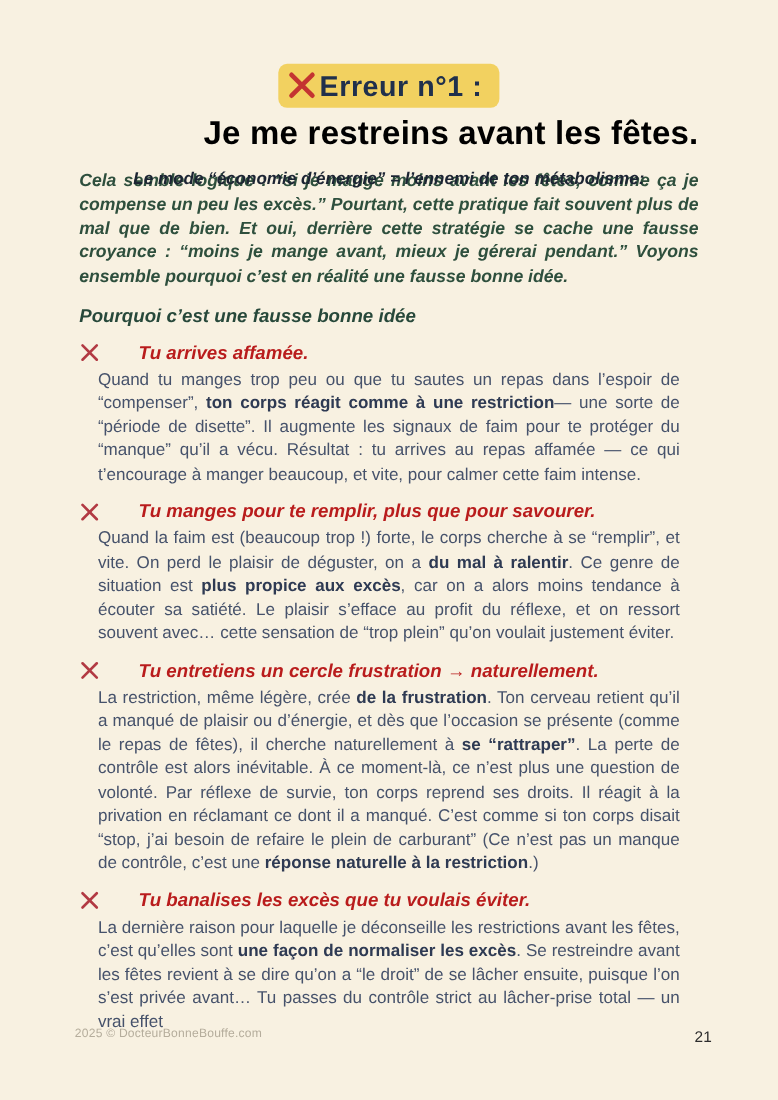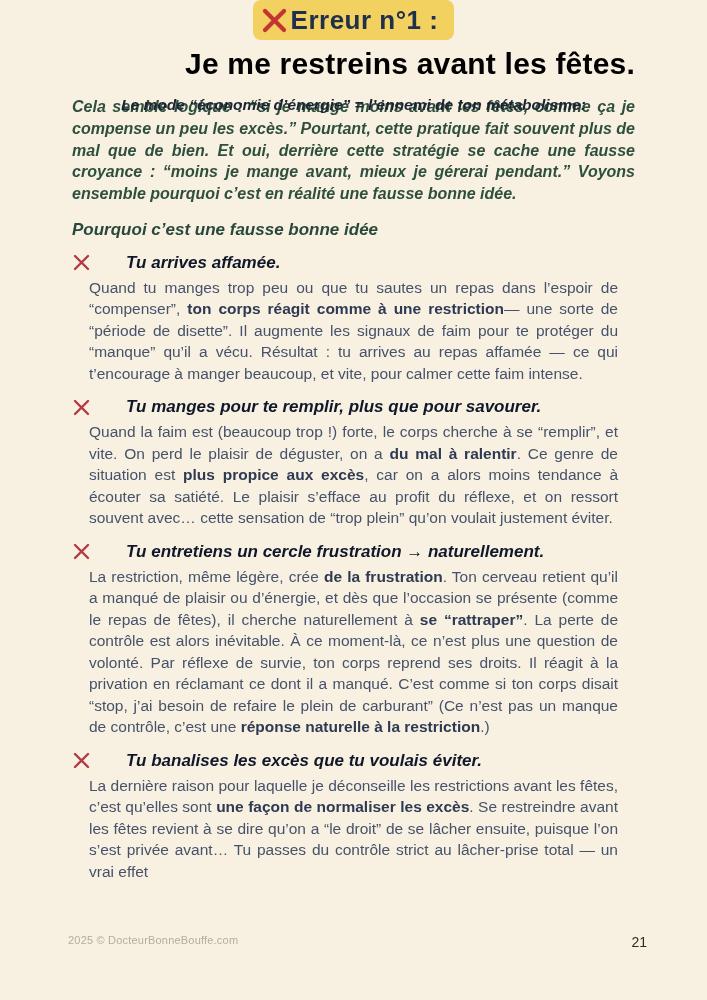--- a/index.html
+++ b/index.html
@@ -7,21 +7,21 @@
     position:relative;
     width:707px; height:1000px;
     background:#f8f1e1;
     font-family:"Liberation Sans", sans-serif;
     overflow:hidden;
     margin:0 auto;
   }
   .content { padding:0 72px; }
 
   
-  .badge-row { text-align:center; }
+  .badge-row { text-align:center; padding-top:58px; }
   .badge {
     display:inline-flex; align-items:center;
     background:#f2d160; border-radius:8px;
     padding:3px 16px 3px 8px;
   }
   .badge-x { display:inline-block; margin-right:3px; position:relative; top:2px; }
   .badge-label {
     font-size:26px; font-weight:bold; font-style:normal;
     color:#20304c; letter-spacing:0.5px; line-height:34px;
   }
@@ -52,21 +52,21 @@
     font-size:17px; font-weight:bold; font-style:italic;
     color:#27483a;
   }
 
   
   .section { margin-top:13px; }
   .sec-head { display:flex; align-items:center; }
   .sec-x-box { width:20px; margin-right:34px; flex:0 0 auto; display:flex; align-items:center; }
   .sec-title {
     font-size:17px; font-weight:bold; font-style:italic;
-    color:#0f172a;
+    color:#b91c1c;
   }
   .section p {
     margin:4px 17px 0;
     font-size:15.5px; line-height:21.5px;
     color:#46526b; text-align:justify;
   }
   .section p .bold { font-weight:bold; color:#2e3a53; }
 
   
   .footer-copyright {

